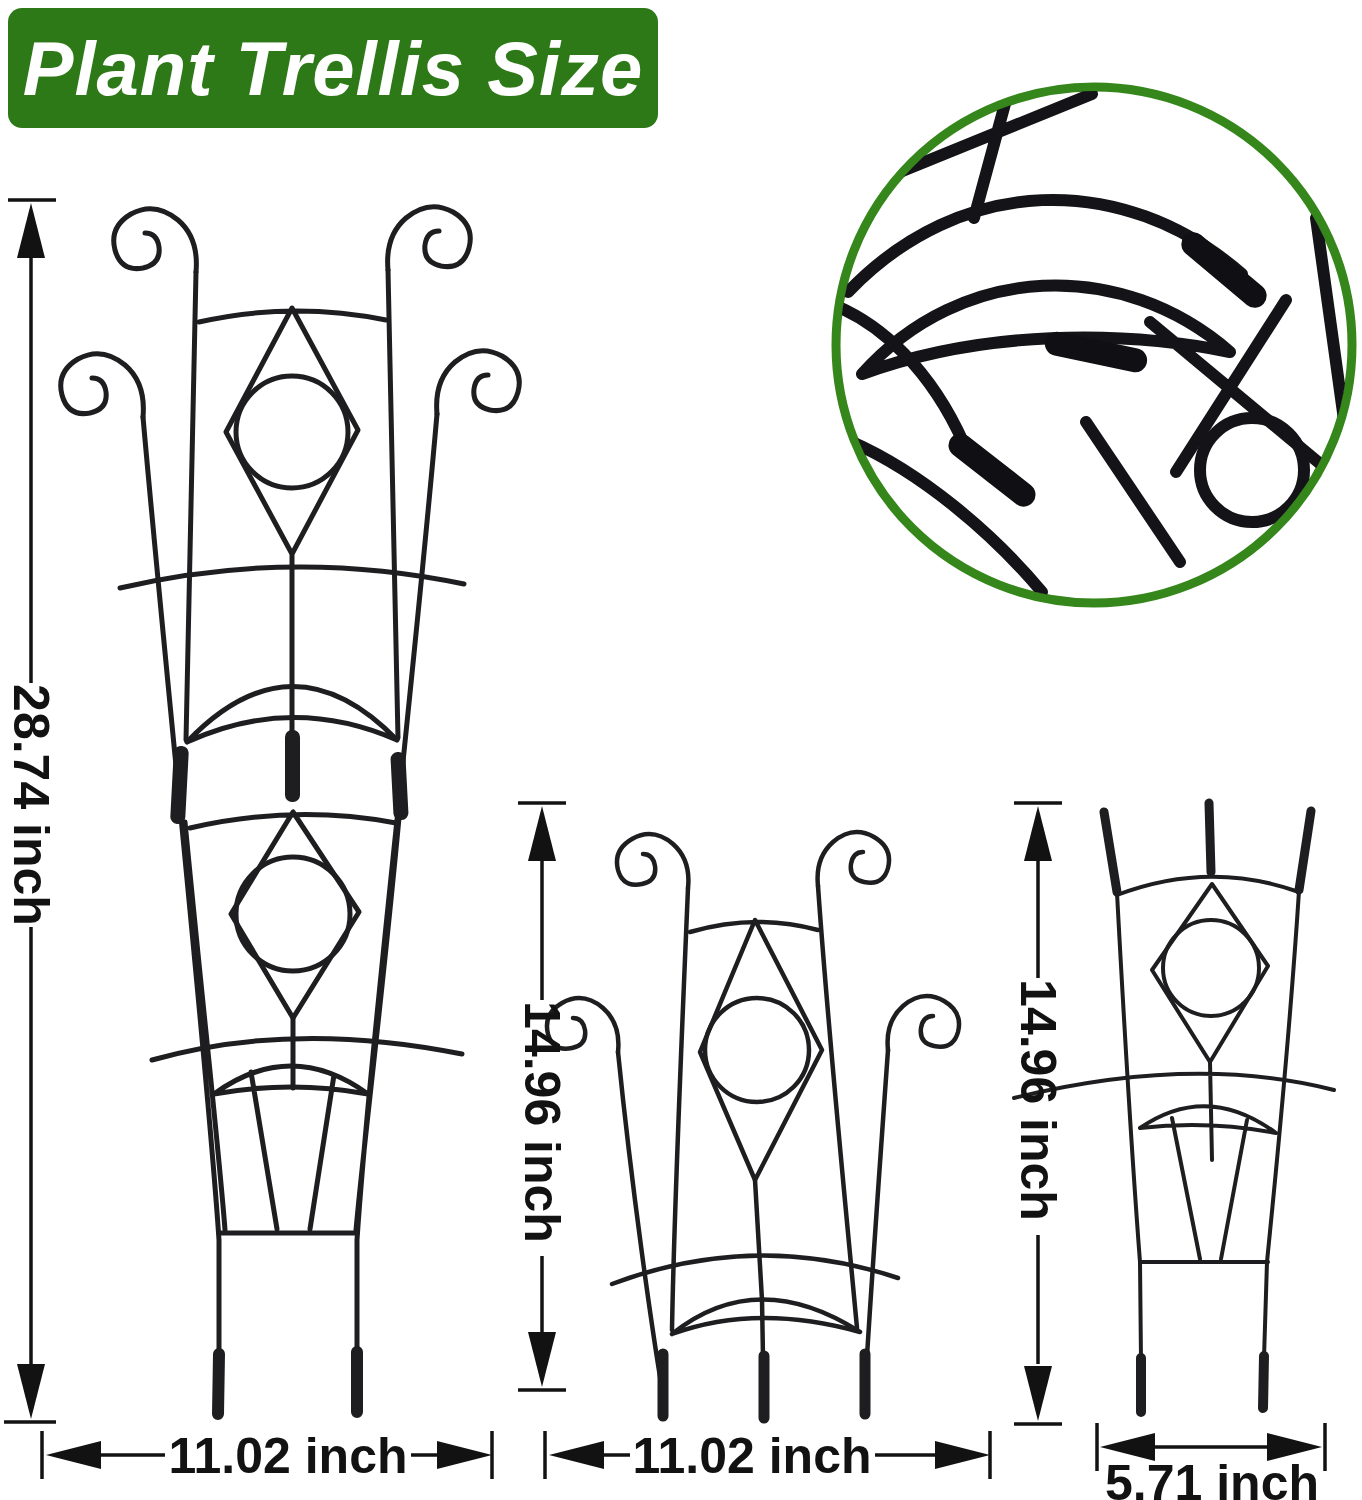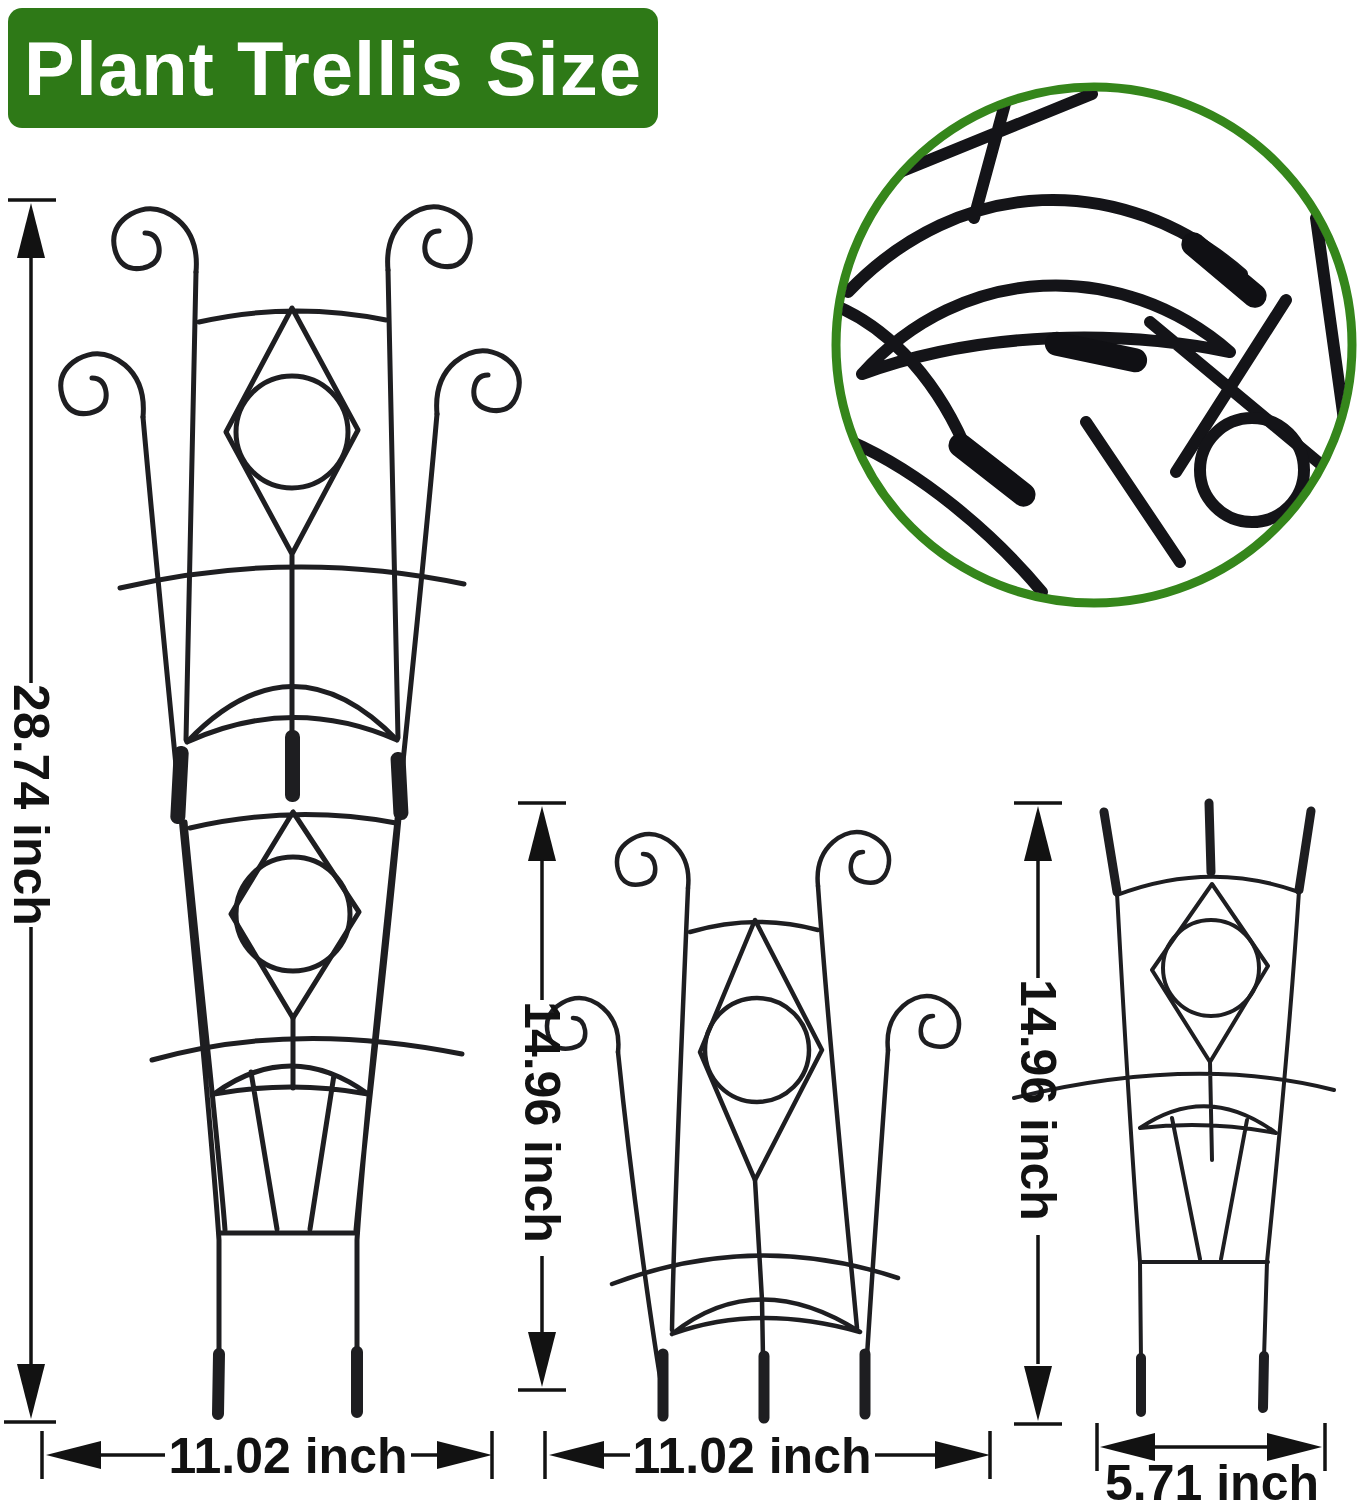--- a/index.html
+++ b/index.html
@@ -2,21 +2,21 @@
 <html style="--banner_bg: #2e7917; --banner_text: #ffffff; --detail_ring: #35861b; --wire: #1e1e21; --dimension: #121212;"><head>
 <meta charset="utf-8">
 <style>
   html,body{margin:0;padding:0;background:#ffffff;}
   .stage{position:relative;width:1362px;height:1500px;background:#fff;overflow:hidden;
          font-family:"Liberation Sans",sans-serif;}
   .banner{position:absolute;left:8px;top:8px;width:650px;height:120px;
           background:var(--banner_bg,#2e7917);border-radius:14px;
           display:flex;align-items:center;justify-content:center;}
   .banner span{color:var(--banner_text,#fff);font-weight:bold;font-size:76px;
-               letter-spacing:1px;white-space:nowrap;}
+               letter-spacing:1px;white-space:nowrap;font-style:italic;}
   svg{position:absolute;left:0;top:0;}
   .wire{fill:none;stroke:var(--wire,#1e1e21);stroke-width:5;stroke-linecap:round;stroke-linejoin:round;}
   .w45{stroke-width:4.5;} .w4{stroke-width:4;}
   .sleeve{fill:var(--wire,#1e1e21);stroke:none;}
   .ferrule{fill:none;stroke:var(--wire,#1e1e21);stroke-width:12;stroke-linecap:round;}
   .ferrule.f11{stroke-width:11;} .ferrule.f10{stroke-width:10;}
   .stub{fill:none;stroke:var(--wire,#1e1e21);stroke-width:9;stroke-linecap:round;}
   .dim-line{fill:none;stroke:var(--dimension,#121212);stroke-width:3.5;}
   .dim-arrow{fill:var(--dimension,#121212);stroke:none;}
   .dim-text{fill:var(--dimension,#121212);font-family:"Liberation Sans",sans-serif;

